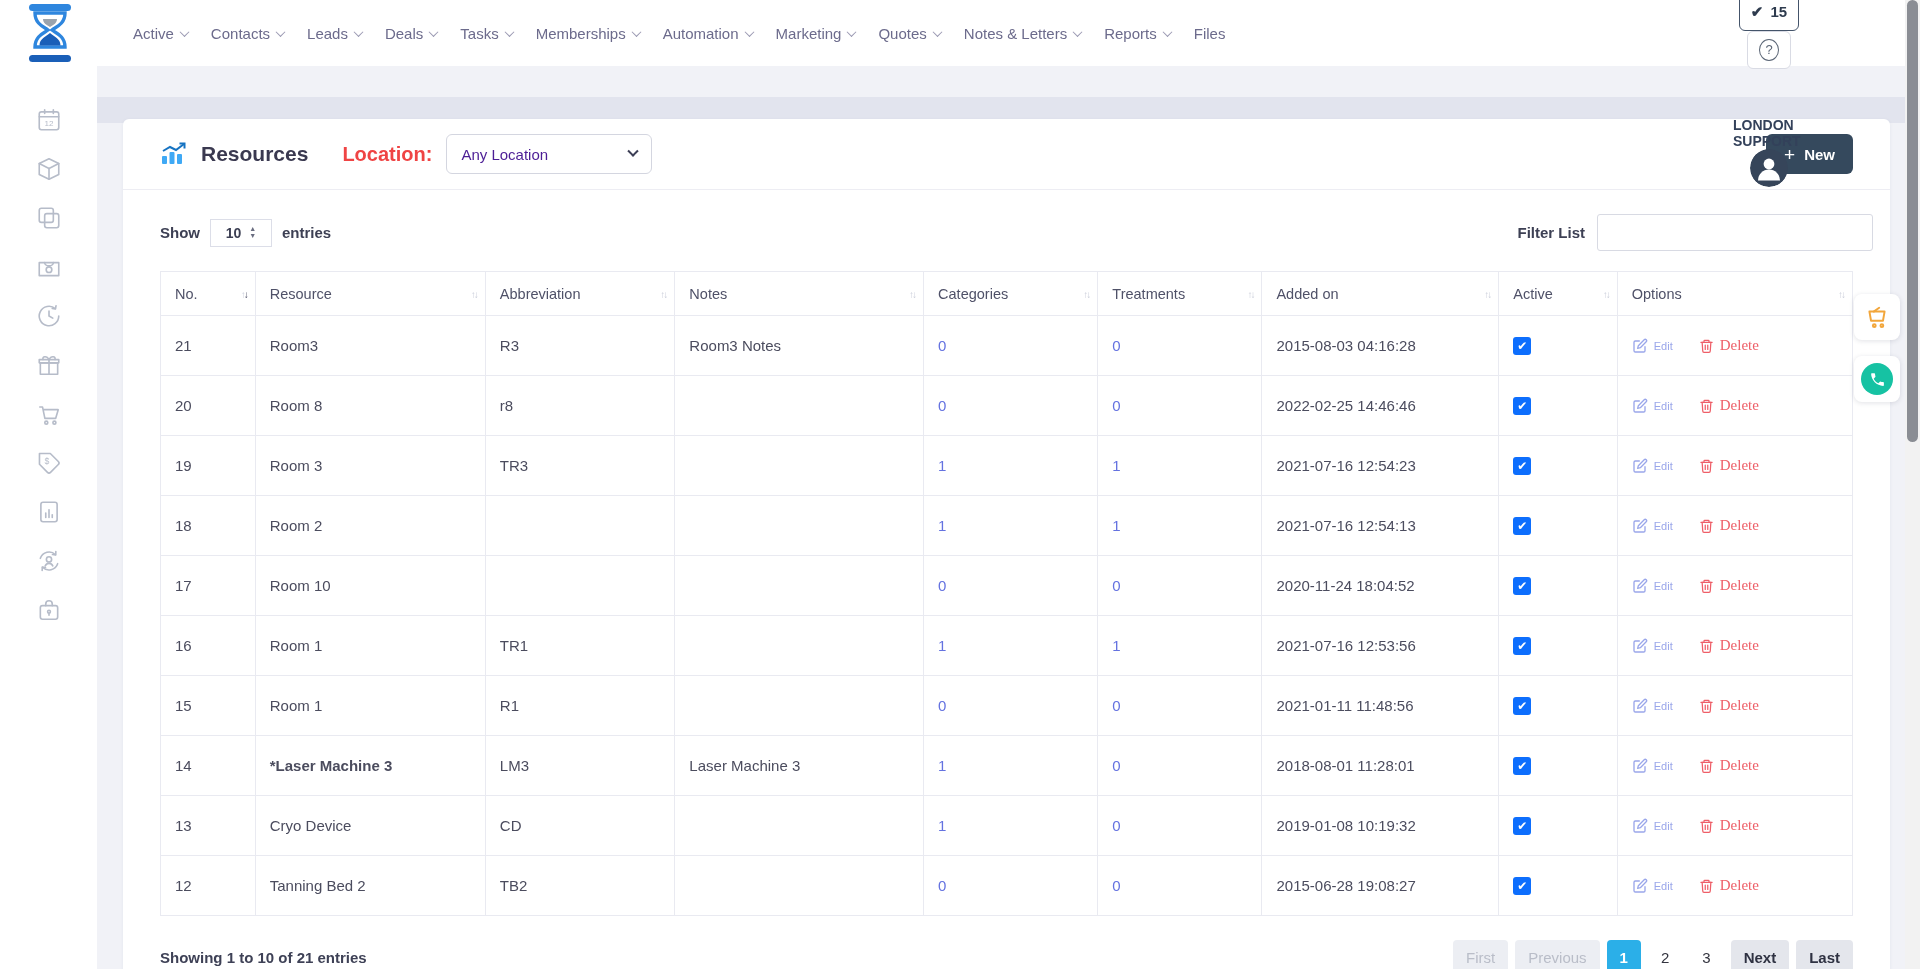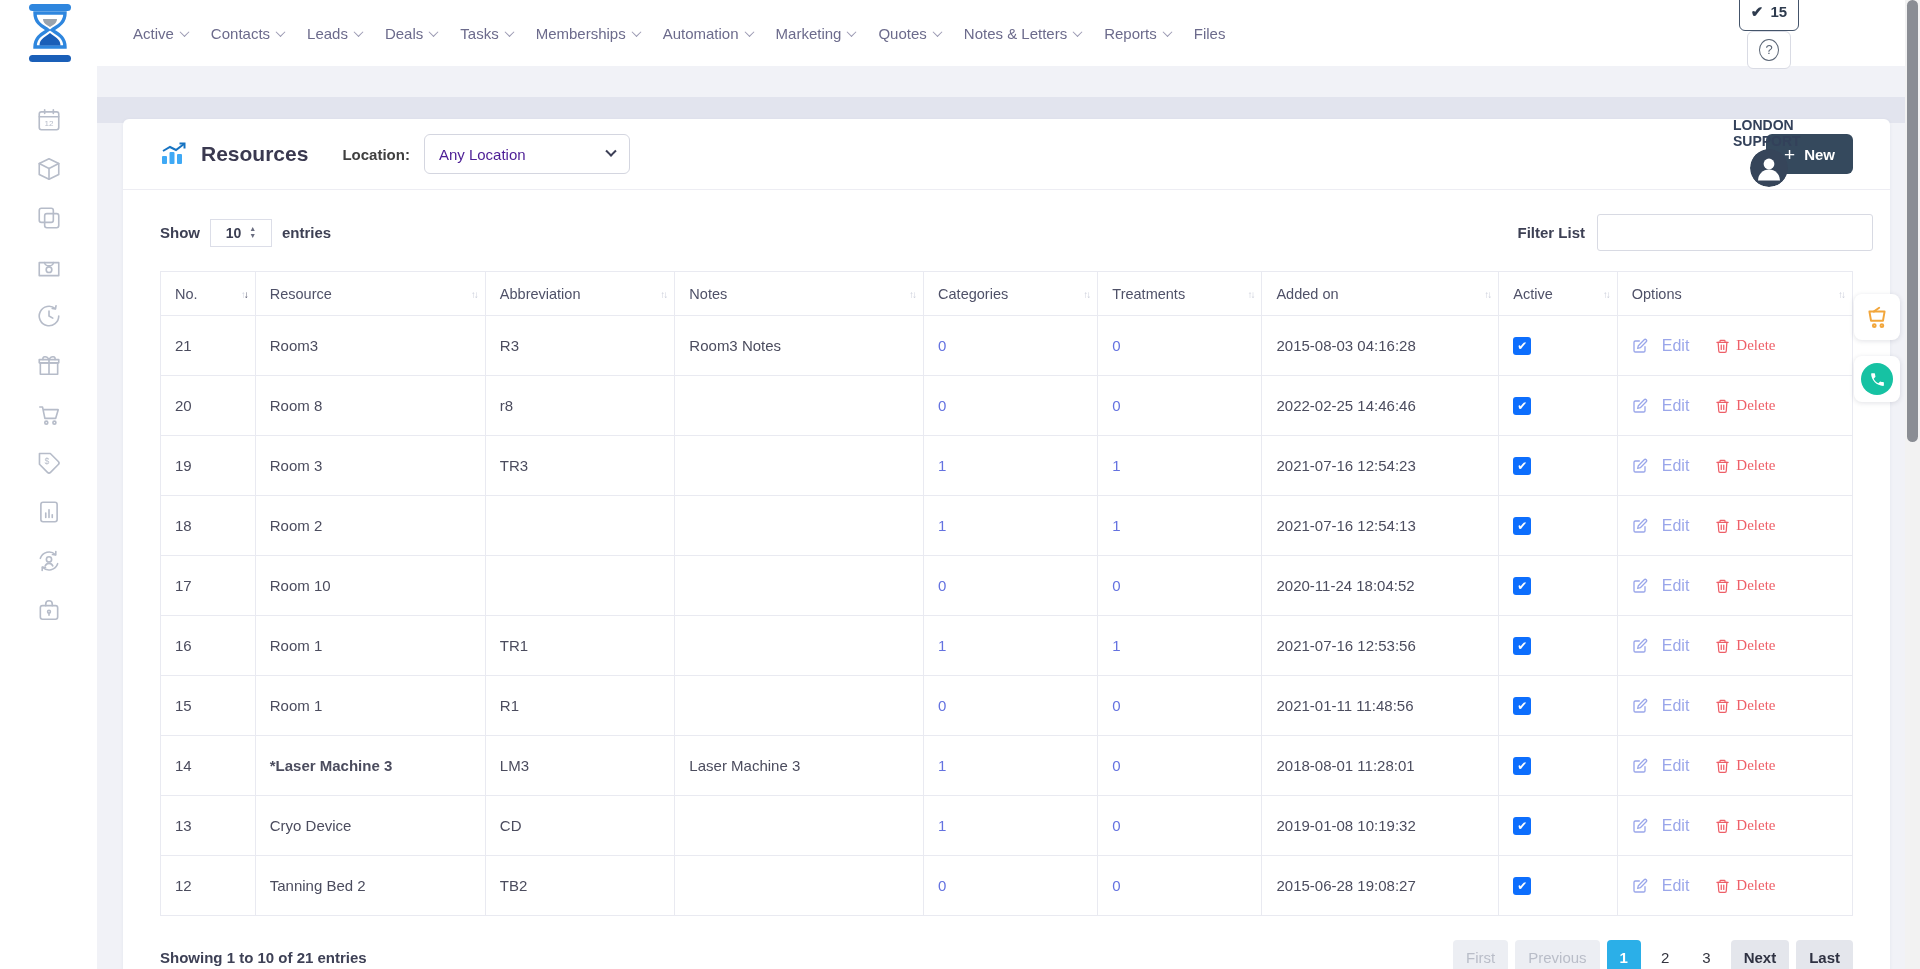--- a/index.html
+++ b/index.html
@@ -29,21 +29,21 @@
   .side-icon { width:27px; height:27px; display:flex; align-items:center; justify-content:center; cursor:pointer; }
   .side-icon svg { stroke:#b6bcc9; fill:none; stroke-width:1.5; stroke-linecap:round; stroke-linejoin:round; }
 
   
   .main { position:absolute; left:97px; top:66px; width:1823px; height:903px; background:#f1f2f7;margin-top:31px; }
   .main::before { content:""; position:absolute; left:0; top:0; width:100%; height:26px; background:#e2e4ee; }
   .card { position:absolute; left:26px; top:22px; width:1767px; height:867px; background:#fff; border-radius:6px; box-shadow:0 1px 4px rgba(40,50,80,.06); }
 
   .card-header { display:flex; align-items:center; height:70px; padding:0 37px; }
   .page-title { font-size:21px; font-weight:700; color:#3a3950; margin-left:13px; }
-  .loc-label { font-size:15px; color:#404040; font-weight:600; margin-left:34px; }
+  .loc-label { font-size:20px; color:#ef4444; font-weight:600; margin-left:34px; }
   .loc-select { margin-left:14px; width:206px; height:40px; border:1px solid #d4d6e0; border-radius:6px; display:flex; align-items:center; padding:0 14px; font-size:15px; color:#4c1d95; cursor:pointer; }
   .loc-select .chev-d { margin-left:auto; width:8px; height:8px; border-right:2px solid #3c3f56; border-bottom:2px solid #3c3f56; transform:rotate(45deg) translate(-2px,-2px); }
   .new-btn { margin-left:auto; background:#35495d; color:#fff; border-radius:6px; height:40px; padding:0 18px; display:flex; align-items:center; gap:9px; font-size:15px; font-weight:700; cursor:pointer; }
   .new-btn .plus { font-size:19px; font-weight:400; line-height:1; }
   .divider { border-bottom:1px solid #ededf3; }
 
   .controls { display:flex; align-items:center; padding:24px 17px 20px 37px; }
   .show-group { display:flex; align-items:center; gap:10px; font-size:15px; font-weight:600; color:#3d4054; }
   .page-size { border:1px solid #dcdee8; border-radius:0; height:28px; width:62px; display:flex; align-items:center; justify-content:center; gap:8px; font-size:14px; color:#3d4054; cursor:pointer; }
   .stepper { display:flex; flex-direction:column; font-size:7px; color:#6a6d80; line-height:.9; }
@@ -57,21 +57,21 @@
   table.resources th { height:44px; padding:0 14px; font-size:14.5px; font-weight:500; color:#4f5168; position:relative; cursor:pointer; }
   table.resources td { height:60px; padding:0 14px; font-size:15px; color:#4b4c5e; }
   th:nth-child(1){width:5.6%} th:nth-child(2){width:13.6%} th:nth-child(3){width:11.2%}
   th:nth-child(4){width:14.7%} th:nth-child(5){width:10.3%} th:nth-child(6){width:9.7%}
   th:nth-child(7){width:14.0%} th:nth-child(8){width:7.0%} th:nth-child(9){width:13.9%}
   .sort-pair { position:absolute; right:8px; top:50%; transform:translateY(-50%); font-size:10px; color:#c9cdd9; letter-spacing:-2px; }
   .sort-pair .on { color:#4f5168; }
   .count-link { color:#6472e0; cursor:pointer; }
   .checkbox { width:18px; height:18px; background:#0d6efd; border-radius:3px; display:inline-flex; align-items:center; justify-content:center; color:#fff; font-size:12px; cursor:pointer; }
   .opt-cell { display:flex; align-items:center; gap:26px; }
-  .edit-link { display:flex; align-items:center; gap:14px; color:#9aa6ea; font-size:16px; cursor:pointer; }
+  .edit-link { display:flex; align-items:center; gap:6px; color:#9aa6ea; font-size:11px; cursor:pointer; }
   .del-link { display:flex; align-items:center; gap:6px; color:#ee5f68; font-size:15px; cursor:pointer;font-family:Liberation Serif, serif; }
 
   
   .table-footer { display:flex; align-items:center; padding:24px 37px 0 37px; }
   .summary { font-size:15px; color:#3e4156; font-weight:600; }
   .pagination { margin-left:auto; display:flex; align-items:center; gap:7px; }
   .page-btn { min-width:34px; height:34px; padding:0 13px; display:flex; align-items:center; justify-content:center; border-radius:4px; font-size:15px; cursor:pointer; }
   .page-btn.disabled { background:#eceef3; color:#b9bdc8; }
   .page-btn.active { background:#2bafe8; color:#fff; font-weight:600; }
   .page-btn.plain { background:transparent; color:#33343f; }

